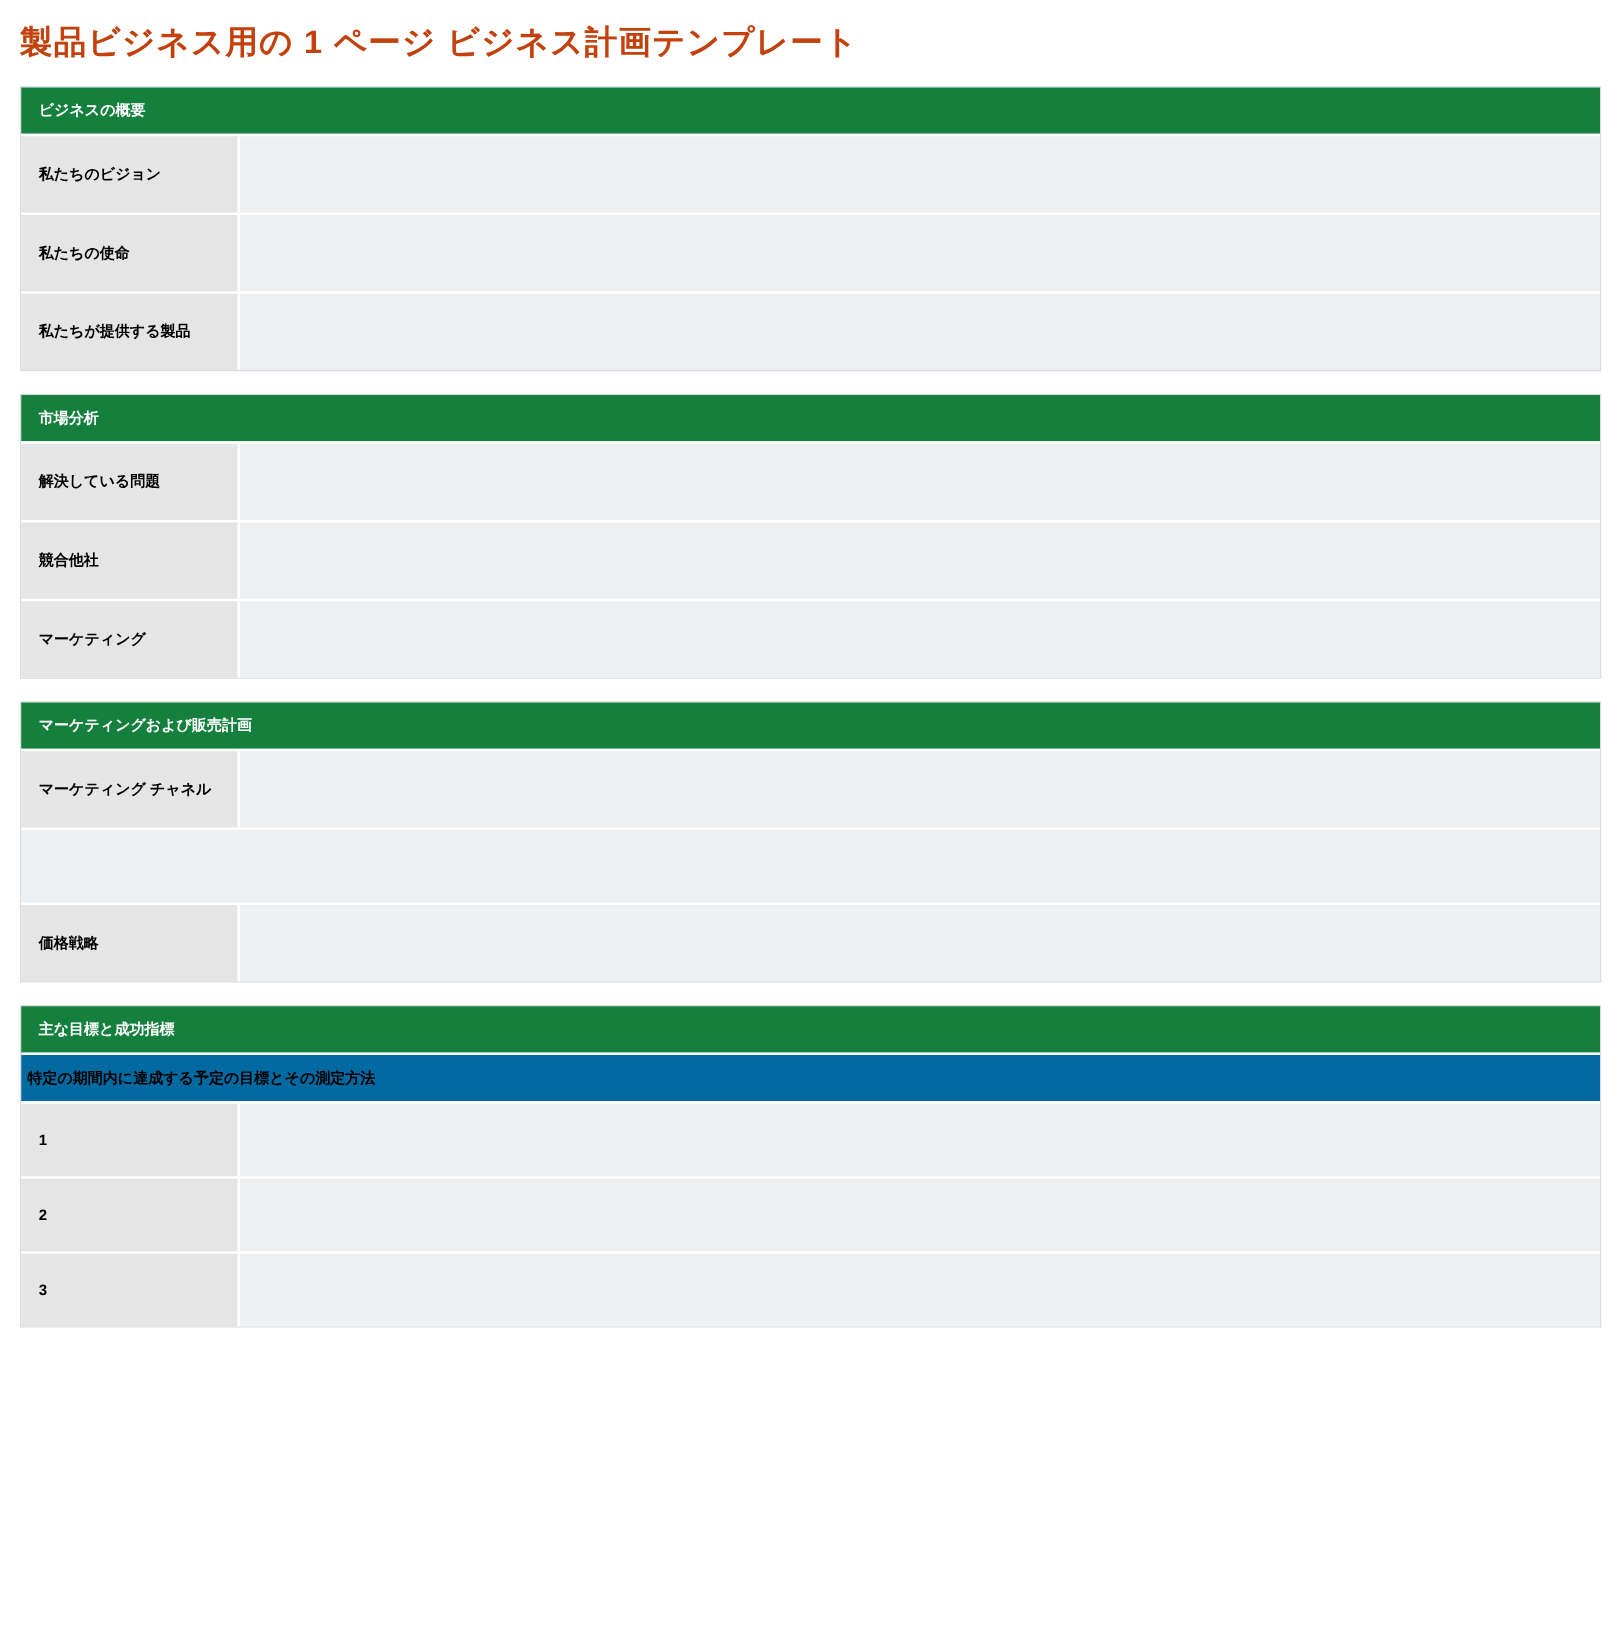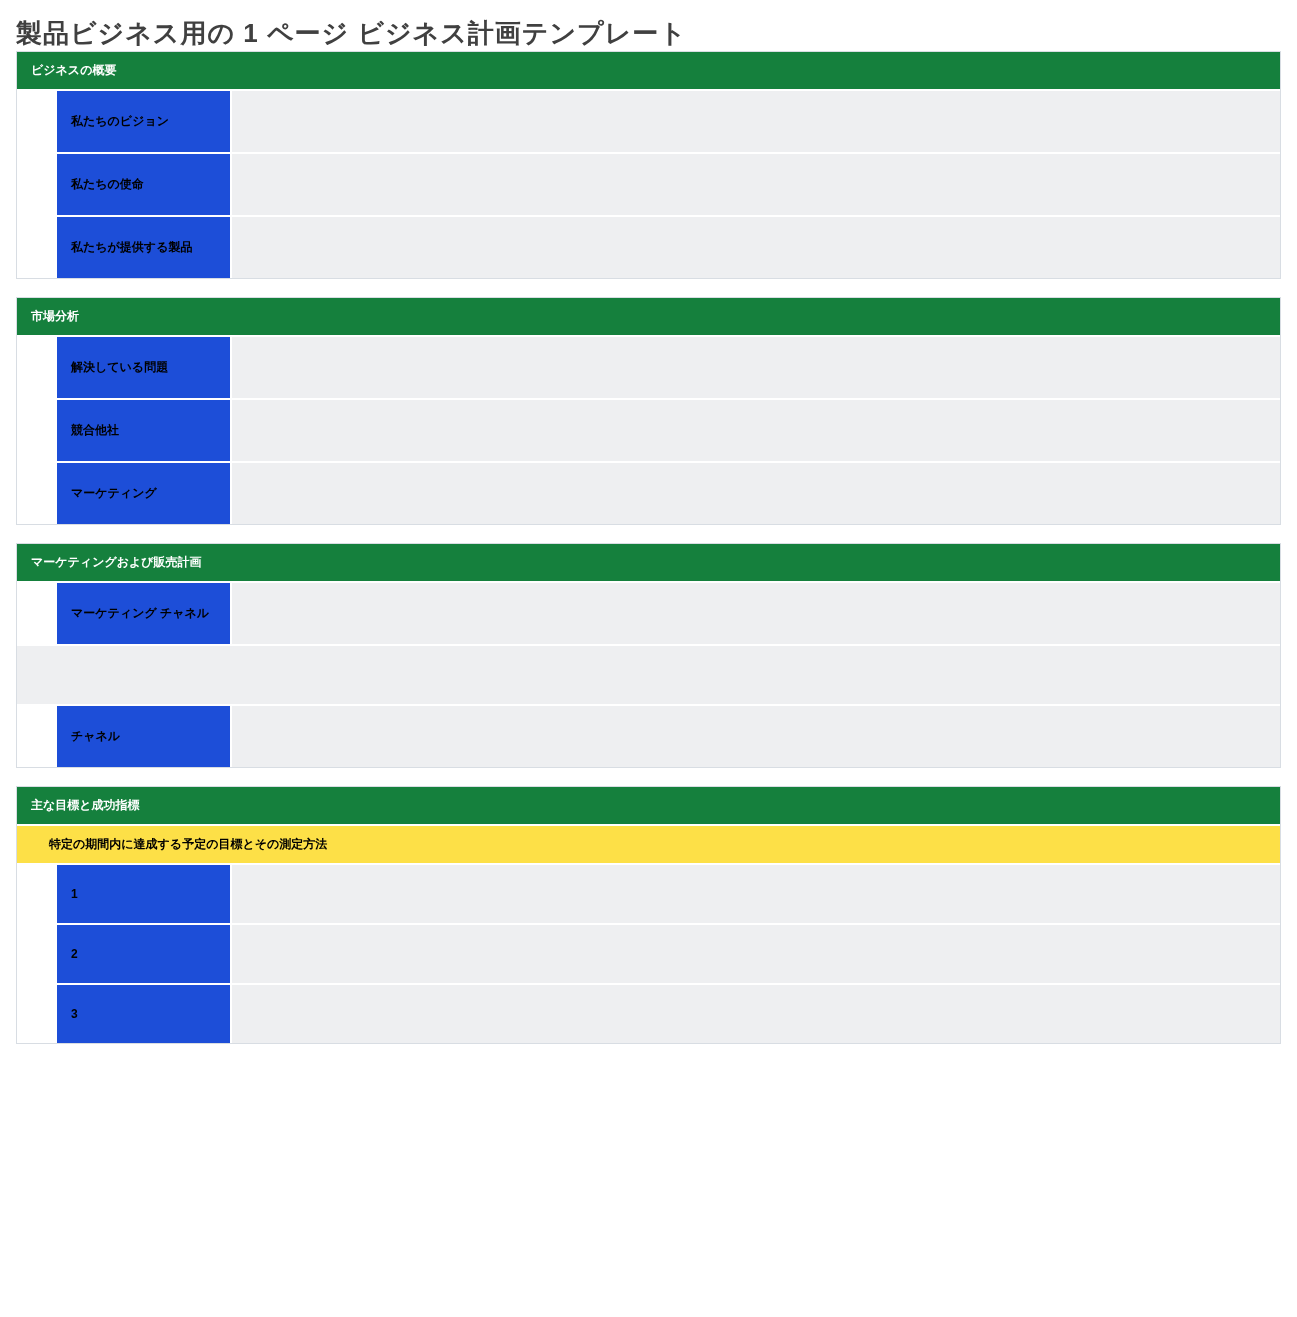--- a/index.html
+++ b/index.html
@@ -6,63 +6,63 @@
       margin: 0;
       padding: 0;
       box-sizing: border-box;
     }
     body {
       font-family: "Hiragino Kaku Gothic ProN", "メイリオ", Meiryo, sans-serif;
       background: #ffffff;
       padding: 16px;
     }
     .page-title {
-      color: #404040;
+      color: #c2410c;
       font-size: 26px;
       font-weight: bold;
+      margin-bottom: 18px;
       letter-spacing: 1px;
     }
     .section {
       margin-bottom: 18px;
       border: 1px solid #d8dde3;
     }
     .section-header {
       background: #15803d;
       color: #ffffff;
       font-size: 12px;
       font-weight: bold;
       padding: 10px 14px;
     }
     .sub-header {
-      background: #fde047;
+      background: #0369a1;
       color: #000000;
       font-size: 12px;
       font-weight: bold;
-      padding: 10px 32px;
+      padding: 10px 5px;
       border-top: 2px solid #ffffff;
     }
     .row {
       display: flex;
       border-top: 2px solid #ffffff;
     }
     .row:first-of-type {
       border-top: 2px solid #ffffff;
     }
     .row-label {
       width: 175px;
       min-width: 175px;
-      background: #1d4ed8;
+      background: #e5e5e5;
       color: #000000;
       font-size: 12px;
       font-weight: bold;
       padding: 22px 14px;
       display: flex;
       align-items: center;
       border-right: 2px solid #ffffff;
-      margin-left: 40px;
     }
     .row-value {
       flex: 1;
       background: #eeeff1;
       padding: 22px 14px;
       min-height: 58px;
     }
   </style>
 </head>
 <body>
@@ -104,21 +104,21 @@
 <div class="section">
   <div class="section-header">マーケティングおよび販売計画</div>
   <div class="row">
     <div class="row-label">マーケティング チャネル</div>
     <div class="row-value"></div>
   </div>
   <div class="row">
     <div class="row-value"></div>
   </div>
   <div class="row">
-    <div class="row-label">チャネル</div>
+    <div class="row-label">価格戦略</div>
     <div class="row-value"></div>
   </div>
 </div>
 
 <div class="section">
   <div class="section-header">主な目標と成功指標</div>
   <div class="sub-header">特定の期間内に達成する予定の目標とその測定方法</div>
   <div class="row">
     <div class="row-label">1</div>
     <div class="row-value"></div>

